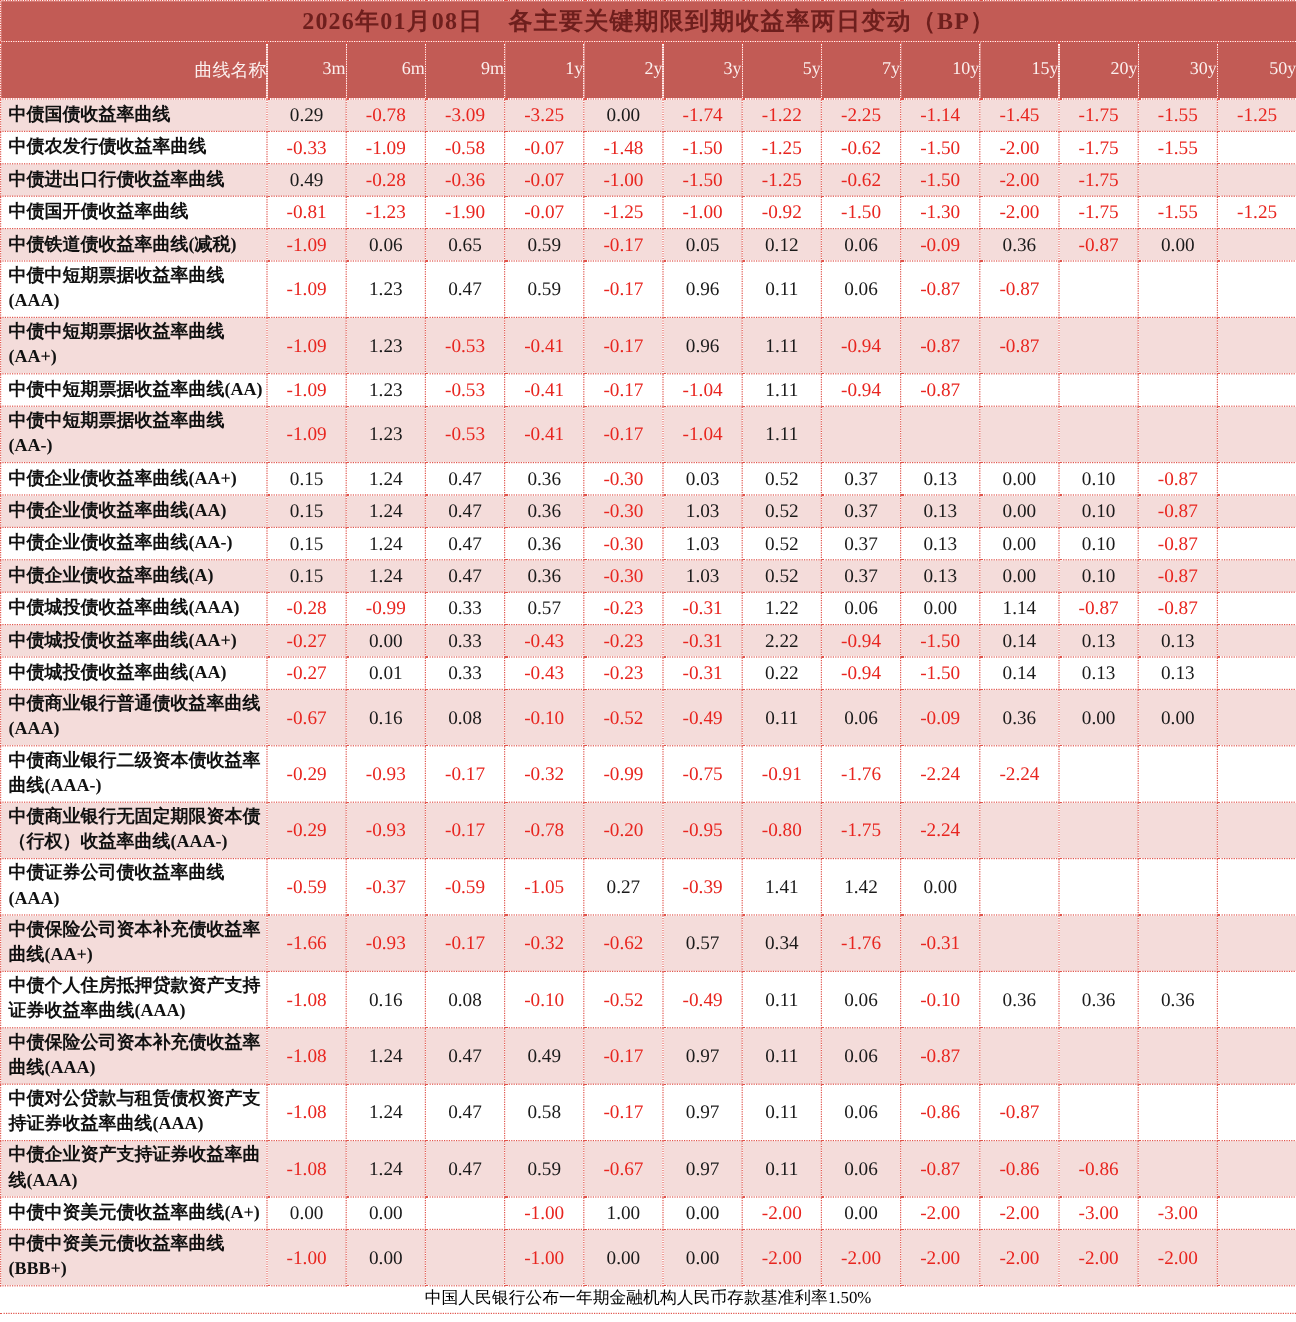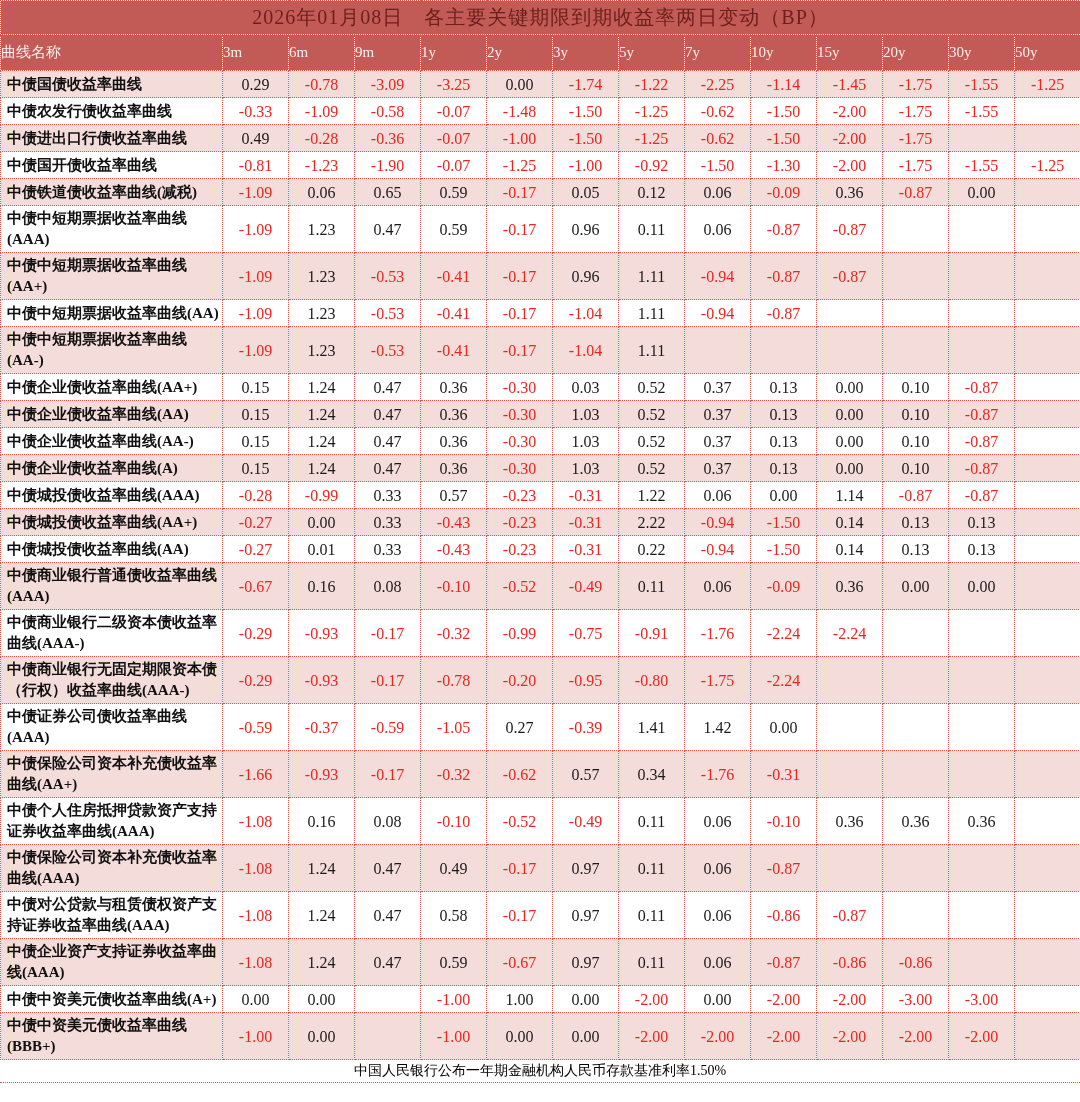--- a/index.html
+++ b/index.html
@@ -22,30 +22,30 @@
   table{
     width:1080px;border-collapse:collapse;table-layout:fixed;
   }
   th,td{
     border:1px dotted var(--border);
     overflow:hidden;
   }
   tr.title-row th{
     background:var(--accent);
     color:var(--title-text);
-    font-size:20px;font-weight:normal;
+    font-size:20px;font-weight:bold;
     height:34px;text-align:center;
     letter-spacing:1px;
     padding:0;
   }
   tr.head-row th{
     background:var(--accent);
     color:var(--header-text);
     font-size:15px;font-weight:normal;
-    height:36px;text-align:left;
+    height:48px;text-align:right;
     padding:0;
   }
   tbody td{
     height:27px;
     padding:2px 2px;
     line-height:21px;
     font-size:16px;
     text-align:center;
     color:var(--pos);
     vertical-align:middle;

